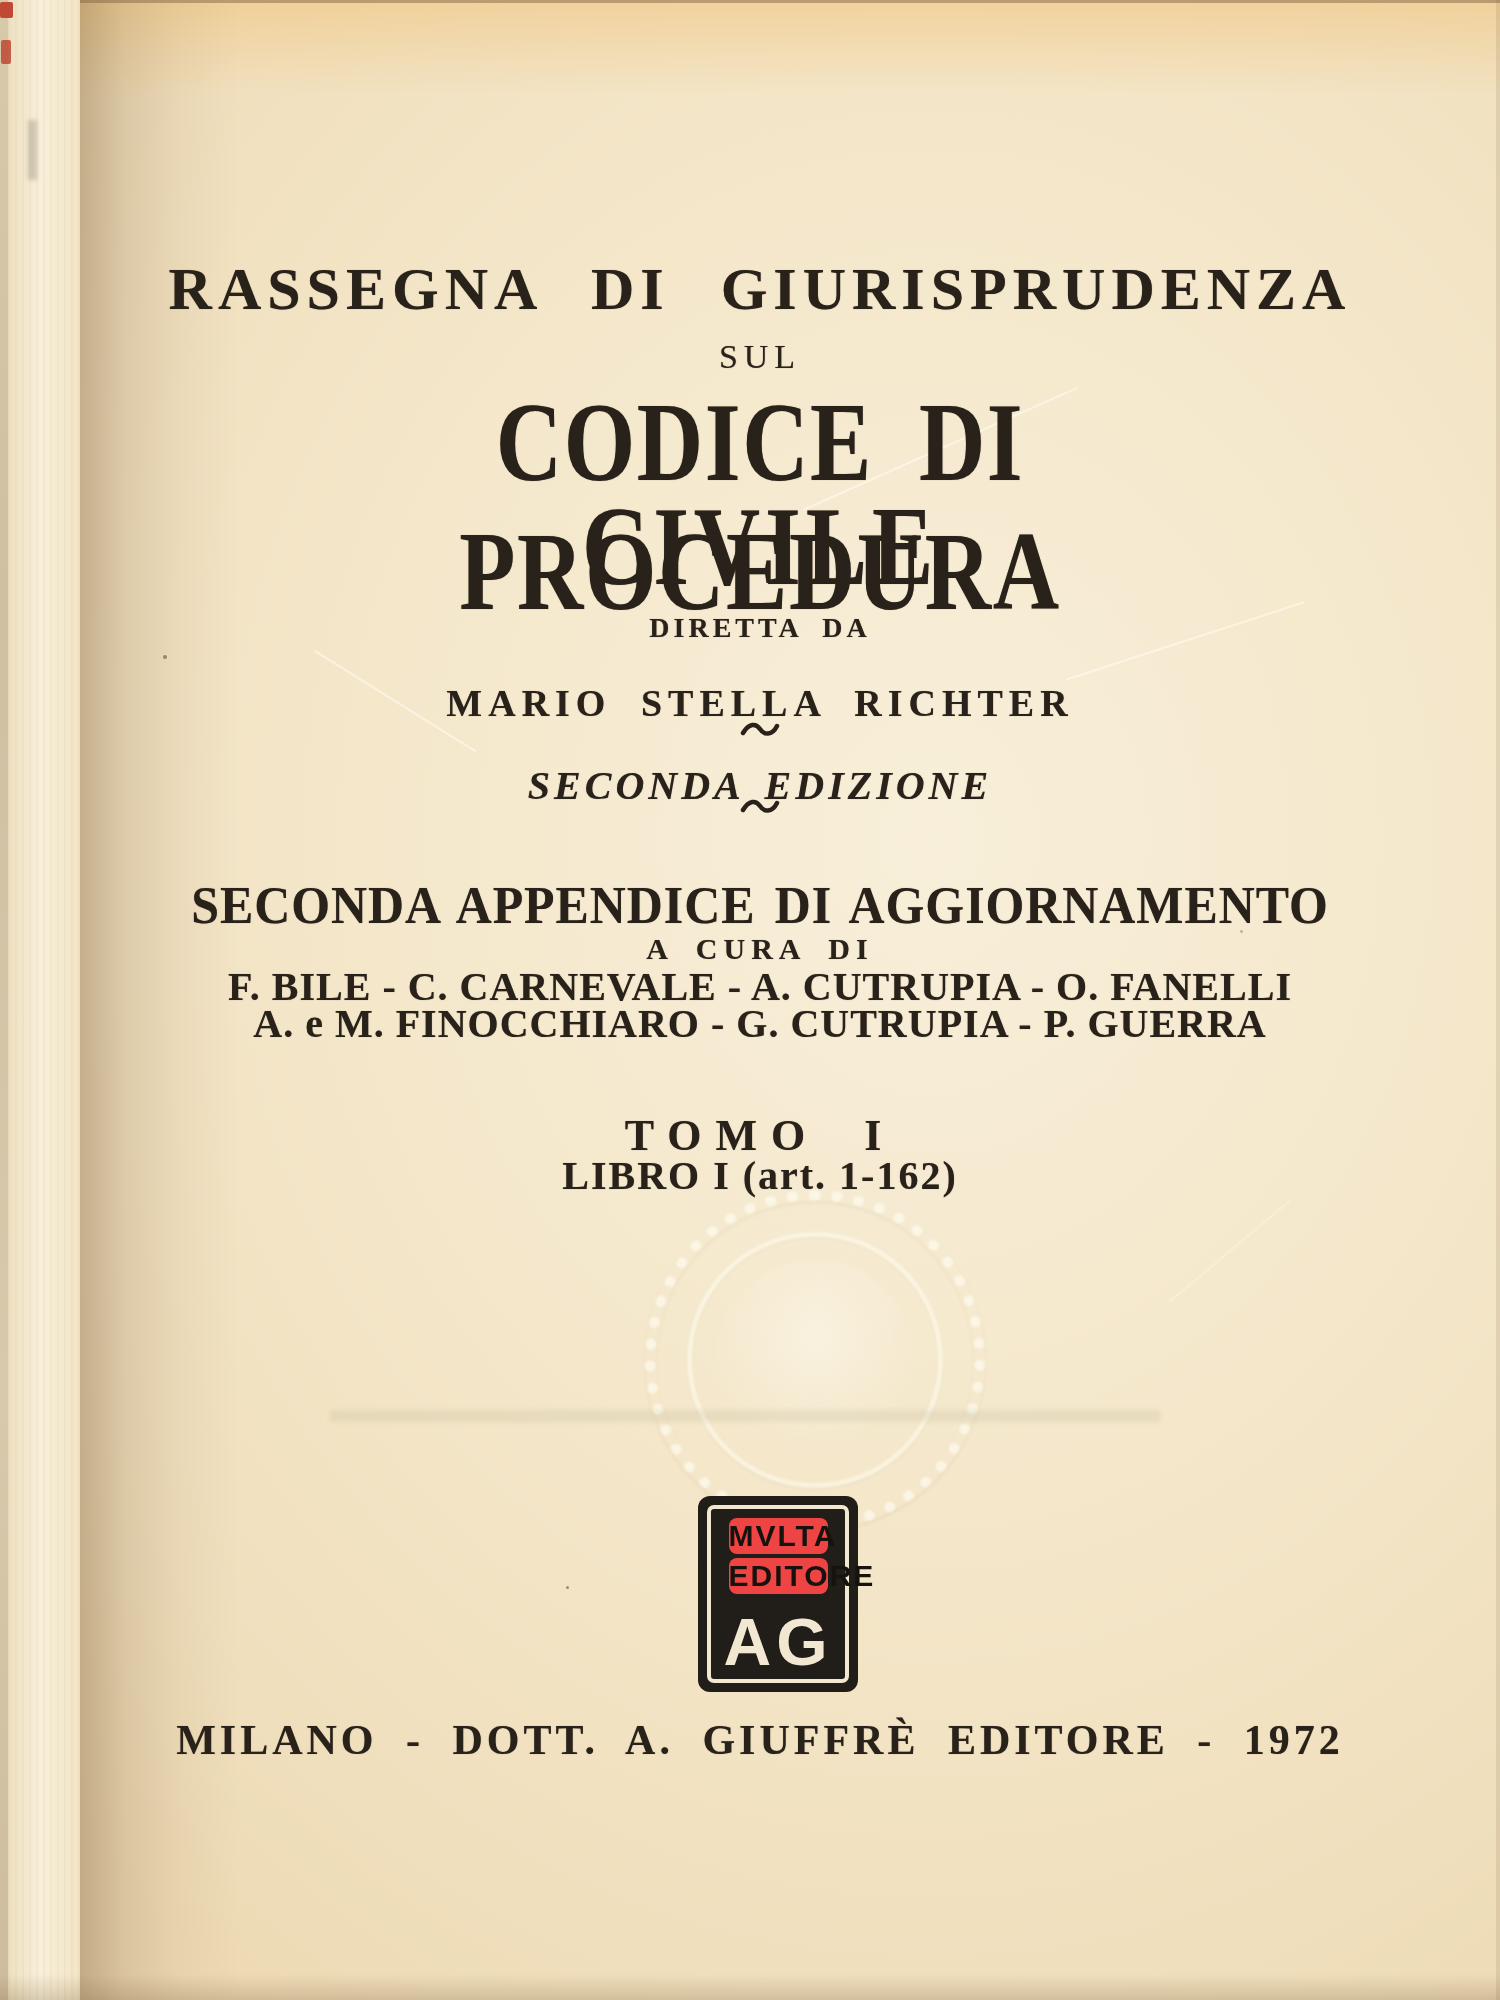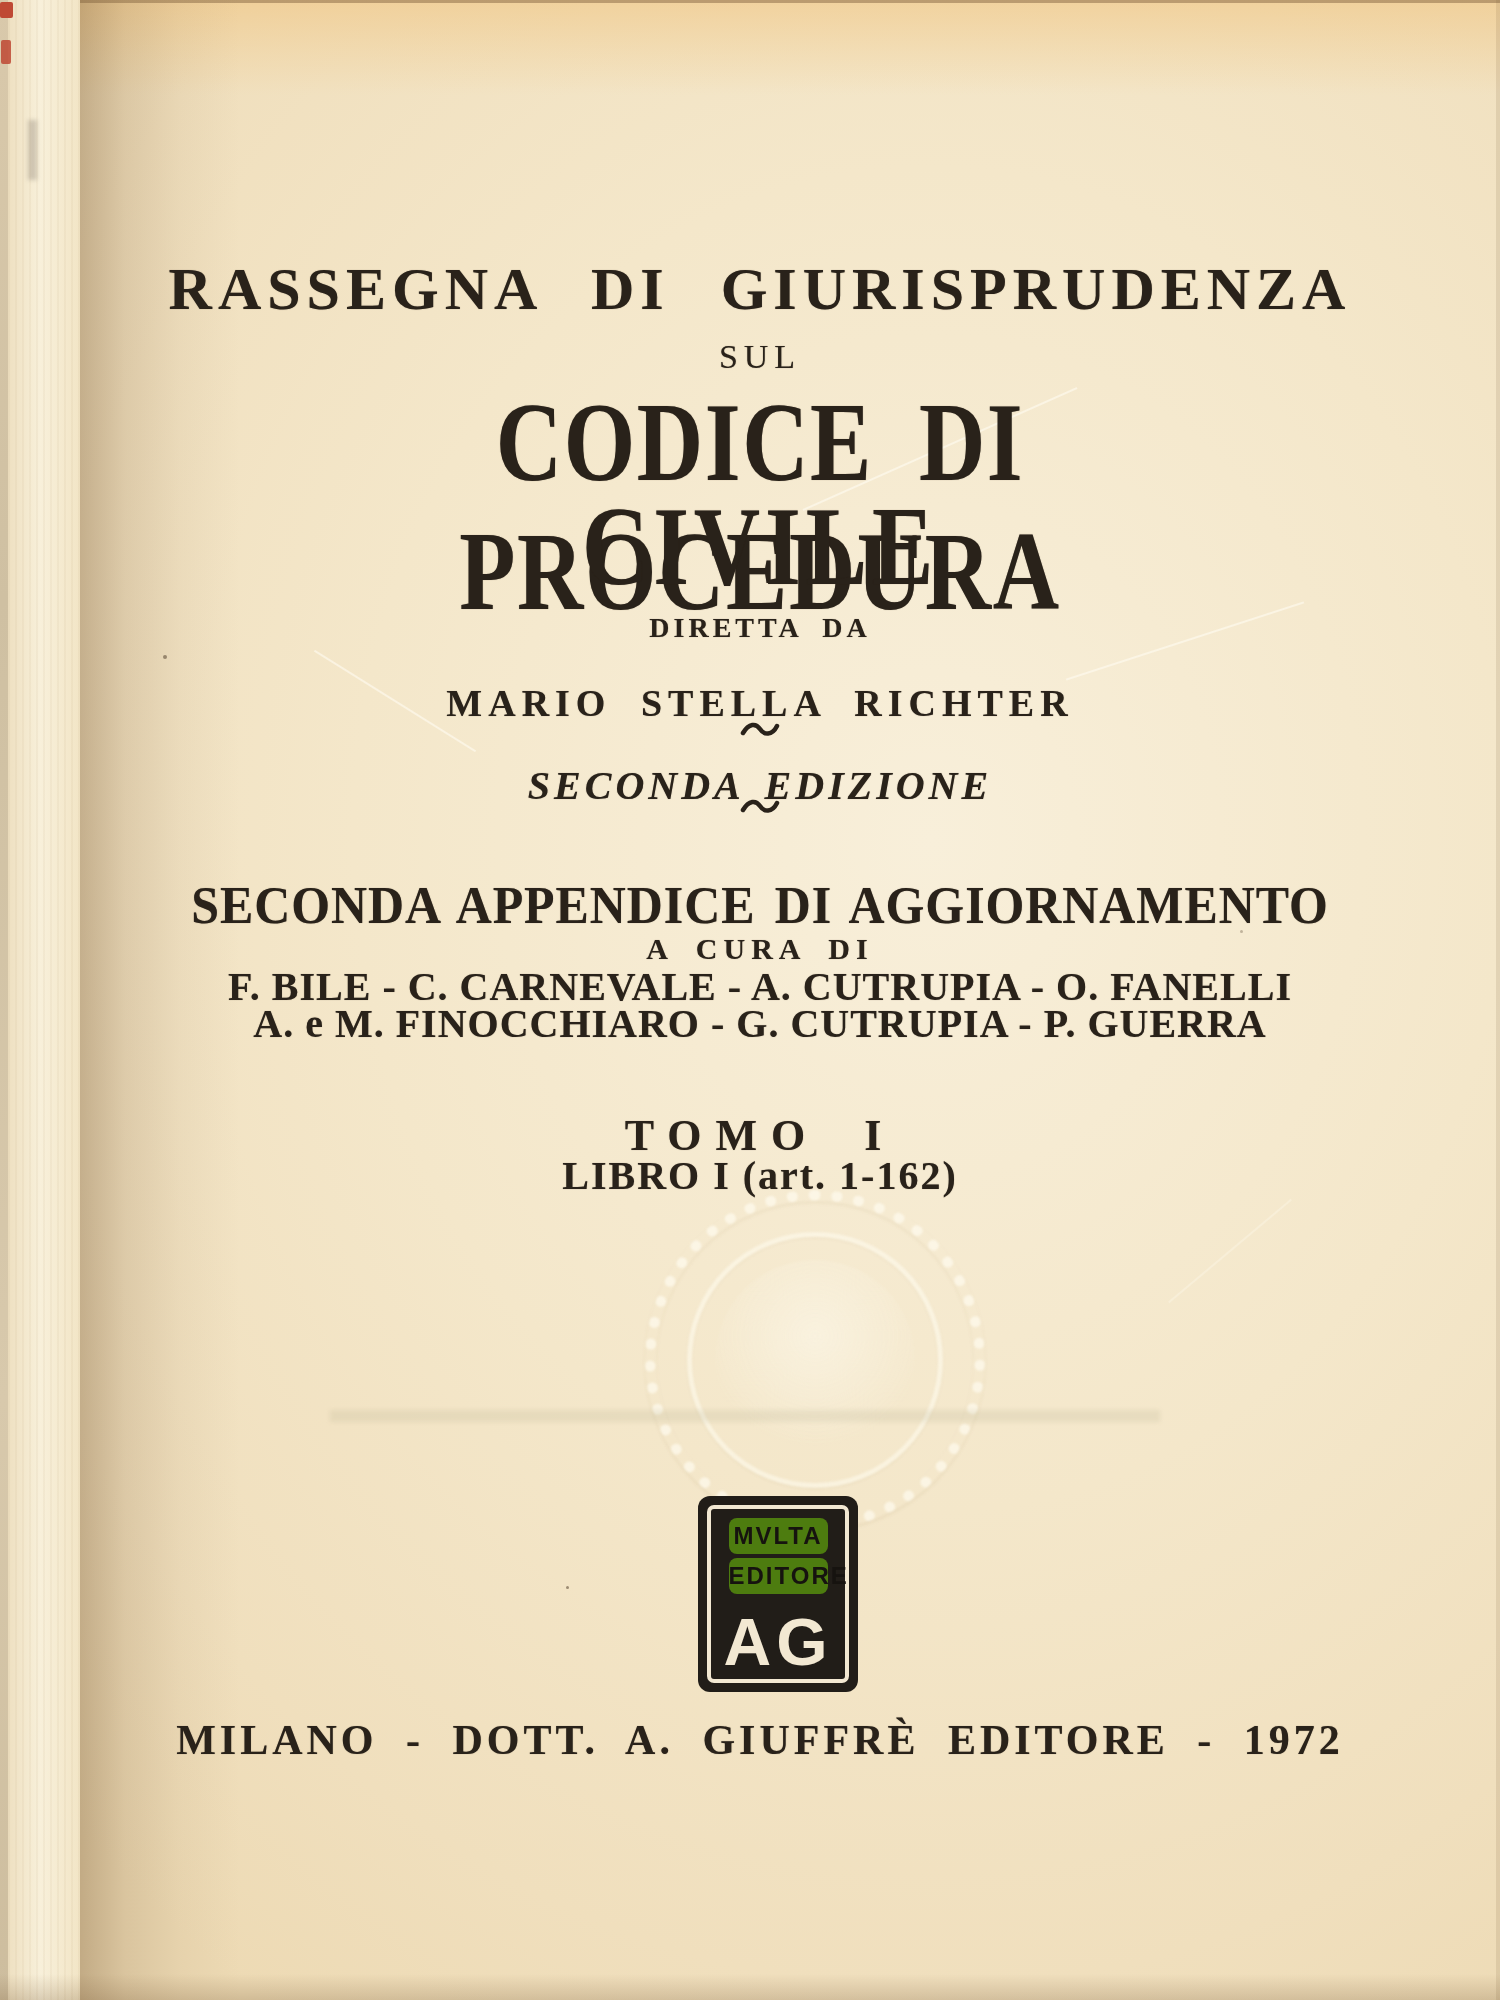--- a/index.html
+++ b/index.html
@@ -69,22 +69,22 @@
   .editors{top:968px;font-size:40px;font-weight:bold;line-height:37px;letter-spacing:1px;}
   .tomo{top:1110px;font-size:44px;font-weight:bold;letter-spacing:14px;word-spacing:20px;}
   .libro{top:1152px;font-size:40px;font-weight:bold;letter-spacing:2px;}
   .imprint{top:1716px;font-size:42px;font-weight:bold;letter-spacing:4px;word-spacing:14px;}
   
   .logo{position:absolute;left:698px;top:1496px;width:160px;height:196px;
     background:#211d18;border-radius:12px;box-sizing:border-box;padding:9px;
     font-family:"Liberation Sans","DejaVu Sans",sans-serif;}
   .logo-inner{box-sizing:border-box;width:100%;height:100%;border:4px solid #f2e8d2;border-radius:7px;
     display:flex;flex-direction:column;align-items:center;justify-content:flex-start;padding:7px 6px 4px;}
-  .logo-pill{background:#4d7c0f;color:#16130f;border-radius:8px;width:99px;box-sizing:border-box;
-    font-size:24px;font-weight:bold;letter-spacing:2px;text-align:center;line-height:36px;height:36px;margin:2px 0;}
+  .logo-pill{background:#ef4444;color:#16130f;border-radius:8px;width:99px;box-sizing:border-box;
+    font-size:30px;font-weight:bold;letter-spacing:2px;text-align:center;line-height:36px;height:36px;margin:2px 0;}
   .logo-initials{color:#f2e8d2;font-size:66px;font-weight:bold;letter-spacing:5px;line-height:92px;}
 </style>
 </head>
 <body>
 
 <div class="scan">
 
   <div class="top-tint"></div>
   <div class="top-edge-line"></div>
   <div class="gutter-edge-strip"></div>

